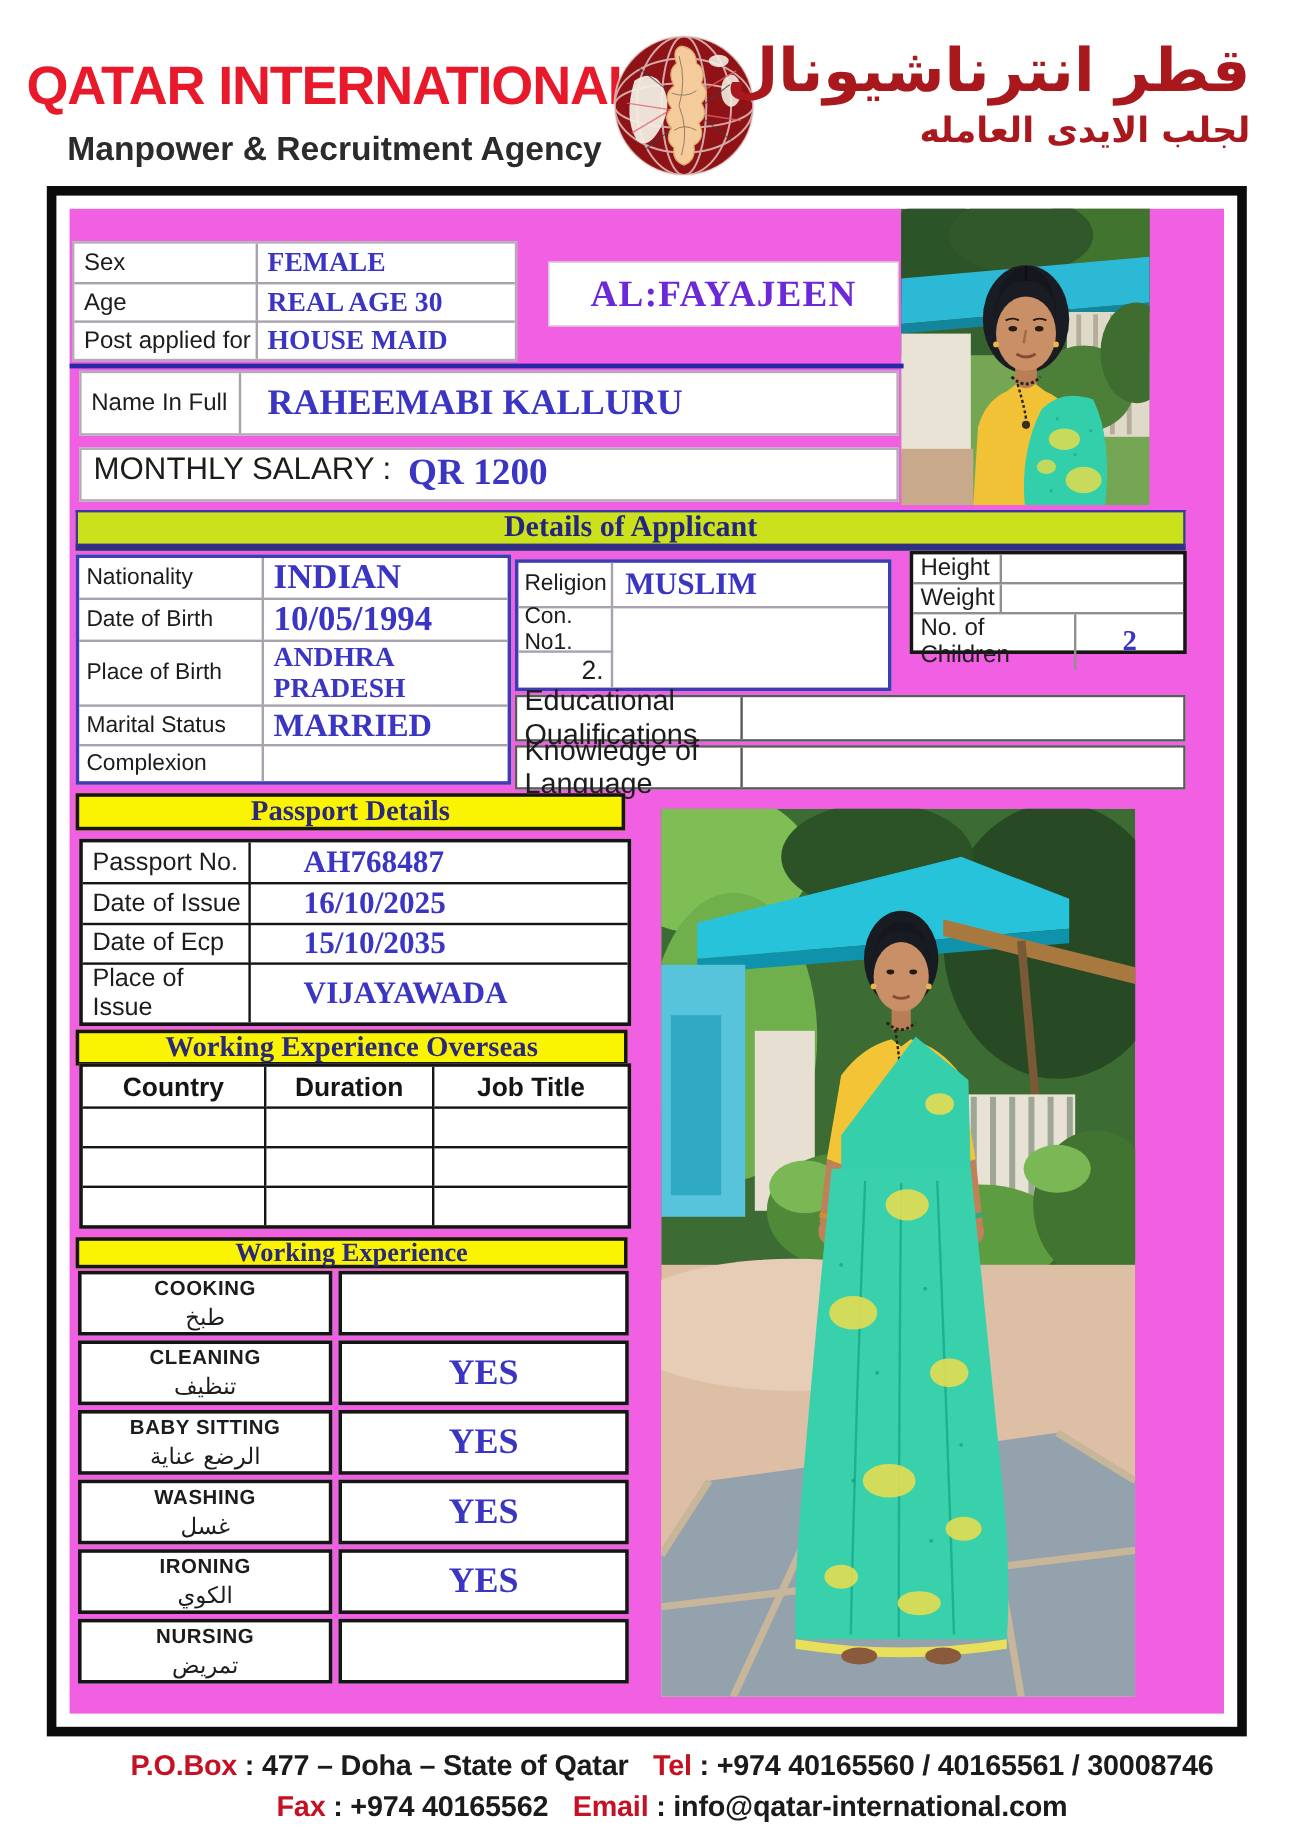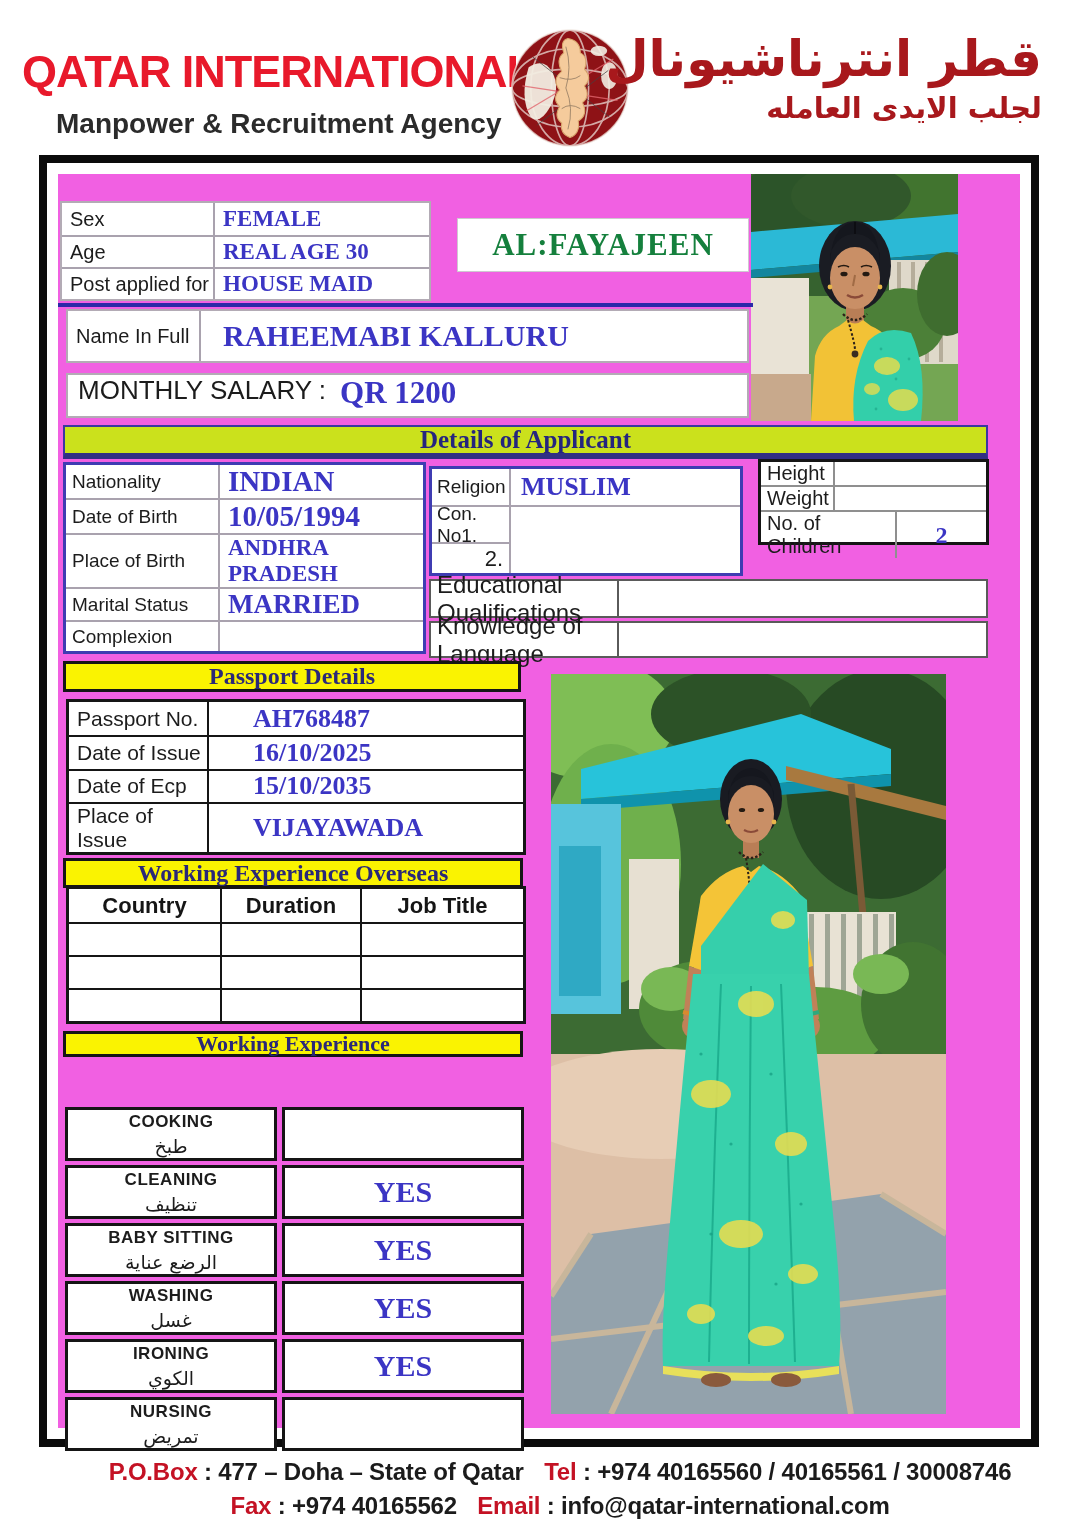--- a/index.html
+++ b/index.html
@@ -29,21 +29,21 @@
   
   .sex-table{position:absolute;left:2px;top:27px;width:371px;height:100px;background:#fff;
     border:2px solid #b3abb5;display:grid;grid-template-columns:153px 1fr;grid-auto-rows:1fr;}
   .sex-table .cell{padding-left:8px;}
   .sex-table .lbl{font-size:20px;border-right:2px solid #a9a2ae;}
   .sex-table .val{font-size:23px;}
   .sex-table .bt{border-top:2px solid #a9a2ae;}
 
   .al-box{position:absolute;left:399px;top:44px;width:292px;height:54px;background:#fff;
     border:1px solid #cfc8d0;display:flex;align-items:center;justify-content:center;
-    font-family:"Liberation Serif",serif;font-weight:bold;font-size:31px;color:#15803d;letter-spacing:1px;}
+    font-family:"Liberation Serif",serif;font-weight:bold;font-size:31px;color:#6d28d9;letter-spacing:1px;}
 
   .blue-line{position:absolute;left:0;top:129px;width:695px;height:4px;background:#2B28A8;}
 
   .name-row{position:absolute;left:8px;top:135px;width:683px;height:54px;background:#fff;
     border:2px solid #b3abb5;display:flex;}
   .name-row .lbl{width:133px;font-size:20px;border-right:2px solid #a9a2ae;padding-left:8px;}
   .name-row .val{font-size:30px;padding-left:22px;}
 
   .salary-row{position:absolute;left:8px;top:199px;width:683px;height:45px;background:#fff;
     border:2px solid #b3abb5;display:flex;align-items:flex-start;padding-left:10px;}
@@ -100,21 +100,21 @@
   .p-table .bt{border-top:2px solid #151515;}
 
   
   .o-table{position:absolute;left:8px;top:712px;width:460px;height:138px;background:#fff;
     border:3px solid #151515;display:grid;grid-template-columns:153px 140px 1fr;grid-template-rows:33px 1fr 1fr 1fr;}
   .o-table .hc{font-size:22px;font-weight:bold;color:#151515;display:flex;align-items:center;justify-content:center;}
   .o-table .rr{border-right:2px solid #151515;}
   .o-table .bt{border-top:2px solid #151515;}
 
   
-  .s-table{position:absolute;left:7px;top:933px;width:459px;height:326px;
+  .s-table{position:absolute;left:7px;top:885px;width:459px;height:326px;
     display:grid;grid-template-columns:212px 1fr;column-gap:5px;row-gap:4px;grid-auto-rows:1fr;}
   .s-name{border:3px solid #151515;background:#fff;display:flex;flex-direction:column;
     align-items:center;justify-content:center;line-height:24px;}
   .s-name .en{font-size:17px;font-weight:bold;color:#1c1c1c;letter-spacing:0.5px;}
   .s-name .ar{font-family:"DejaVu Sans",sans-serif;font-size:19px;color:#1c1c1c;}
   .s-val{border:3px solid #151515;background:#fff;display:flex;align-items:center;justify-content:center;
     font-family:"Liberation Serif",serif;font-weight:bold;font-size:30px;color:#3B35C4;}
 
   
   .photo1{position:absolute;left:693px;top:0;width:207px;height:247px;}

